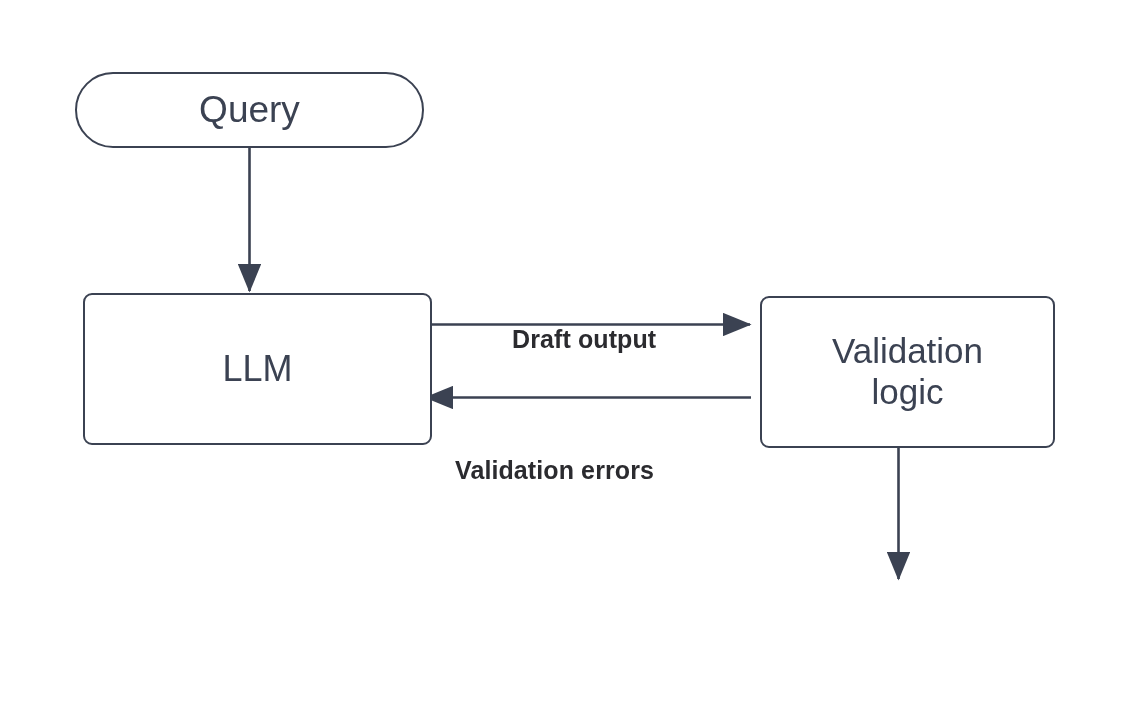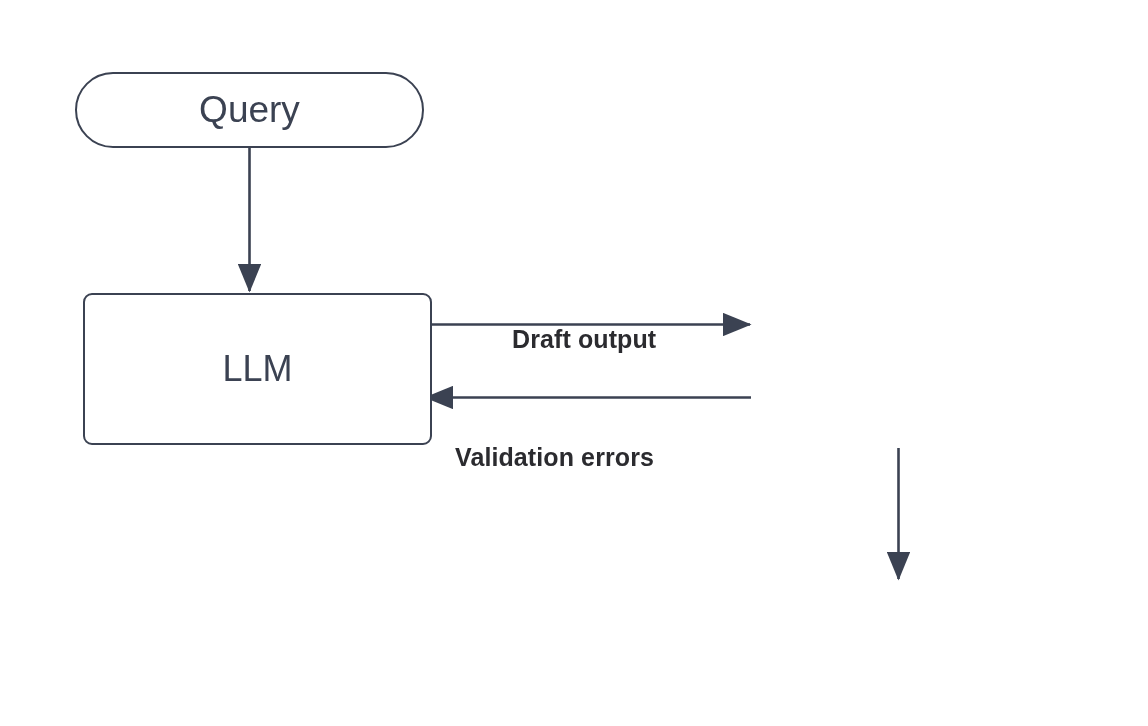--- a/index.html
+++ b/index.html
@@ -95,21 +95,21 @@
     letter-spacing: 0.1px;
     margin-top: 48px;
   }
   #label-draft-output {
     left: 512px;
     top: 277px;
     font-size: 25px;
   }
   #label-validation-errors {
     left: 455px;
-    top: 395px;
+    top: 408px;
     font-size: 25px;
   }
   #label-validated-object {
     left: 772px;
     top: 494px;
     font-size: 25px;
   }
 </style>
 </head>
 <body>
@@ -141,20 +141,24 @@
   </svg>
 
   <div id="node-query" class="node terminal">
     <span class="node-label">Query</span>
   </div>
 
   <div id="node-llm" class="node process">
     <span class="node-label">LLM</span>
   </div>
 
+  <div id="node-validation" class="node process">
+    <span class="node-label">Validation
+logic</span>
+  </div>
 
 
   <div id="label-draft-output" class="edge-label">Draft output</div>
 
   <div id="label-validation-errors" class="edge-label">Validation errors</div>
 
 
 </div>
 
 </body></html>

